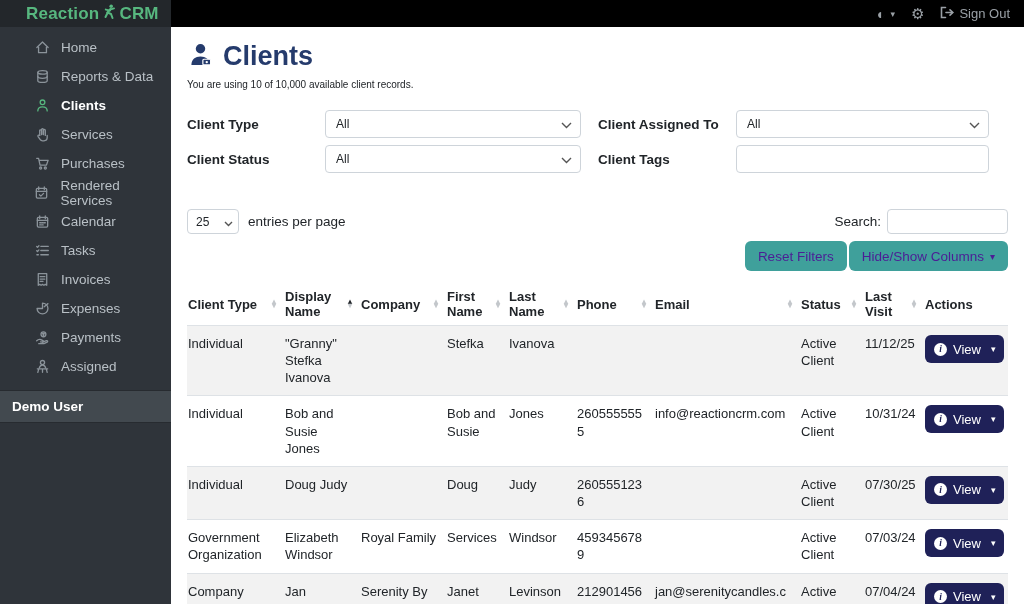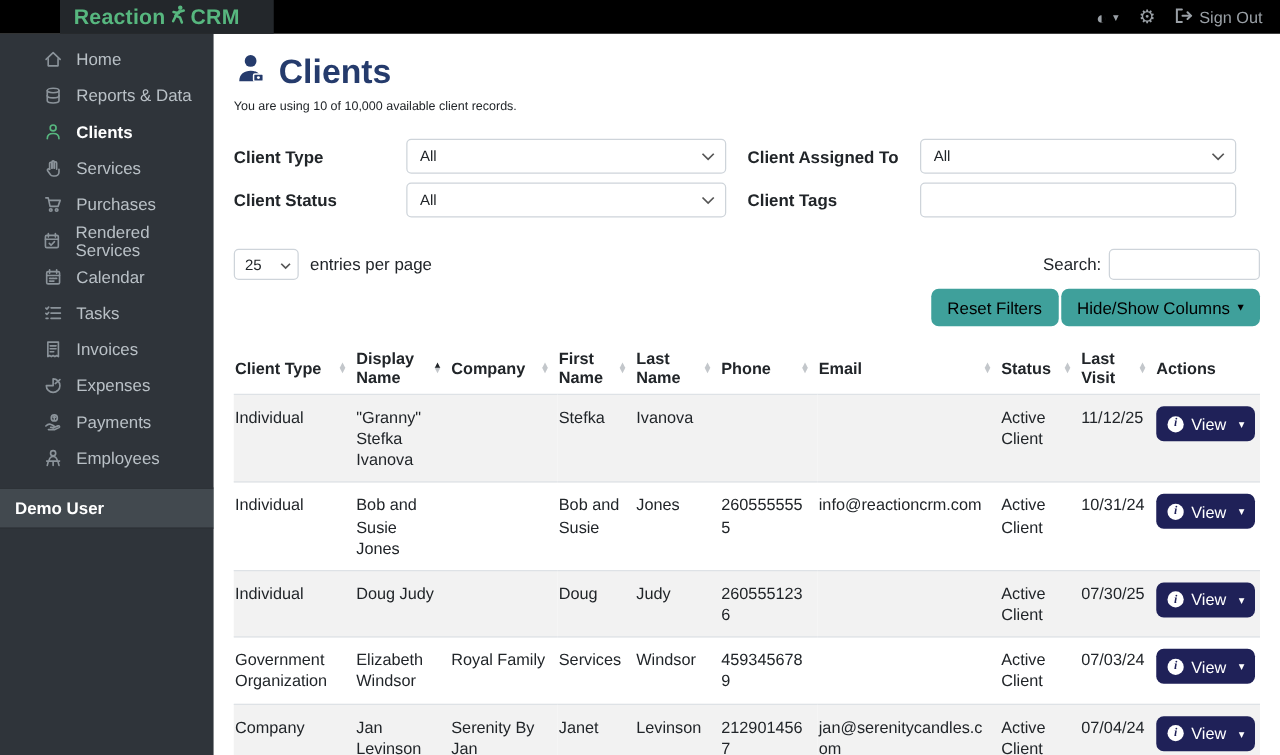--- a/index.html
+++ b/index.html
@@ -9,21 +9,21 @@
   :root {
     --green:#57b77f; --navy-heading:#253b6c; --navy-btn:#1f2158;
     --teal:#3fa09b; --sidebar-bg:#2f343a; --logo-bg:#23272b;
     --user-strip:#42494f; --stripe:#f2f2f2; --border:#dee2e6;
   }
 
   
   .topbar { position:absolute; top:0; left:0; width:1024px; height:27px;
             background:#000; display:flex; align-items:center; z-index:5; }
   .logo { width:171px; height:27px; background:var(--logo-bg); display:flex;
-          align-items:center; padding-left:11px; gap:1px;margin-left:48px; }
+          align-items:center; padding-left:26px; gap:1px; }
   .logo .word { color:var(--green); font-weight:bold; font-size:17px; letter-spacing:.2px; }
   .logo svg { margin:0 1px; }
   .topbar-right { margin-left:auto; display:flex; align-items:center; gap:16px;
                   padding-right:14px; color:#9aa0a6; font-size:13px; }
   .tb-item { display:flex; align-items:center; gap:5px; cursor:pointer; }
   .theme-glyph { font-size:14px; line-height:1; }
   .gear-glyph { font-size:15px; line-height:1; }
   .caret-sm { font-size:9px; }
 
   
@@ -53,33 +53,33 @@
              row-gap:7px; align-items:center; }
   .f-label { font-size:13.5px; font-weight:bold; color:#212529; }
   .ctrl-wrap { position:relative; }
   .ctrl { width:100%; height:28px; border:1px solid #ced4da; border-radius:4px;
           background:#fff; font-size:12px; color:#212529; padding:0 24px 0 10px;
           appearance:none; -webkit-appearance:none; font-family:"Liberation Sans",sans-serif; }
   .chev { position:absolute; right:9px; top:50%; transform:translateY(-50%);
           pointer-events:none; color:#555; }
 
   
-  .list-controls { margin-top:25px; display:flex; align-items:flex-start; }
+  .list-controls { margin-top:36px; display:flex; align-items:flex-start; }
   .entries { display:flex; align-items:center; gap:9px; }
   .entries .ctrl-wrap { width:52px; }
   .entries select { height:25px; padding:0 16px 0 8px; }
   .entries .chev { right:6px; }
   .entries-label, .search-label { font-size:13.5px; color:#212529; }
   .search { margin-left:auto; display:flex; align-items:center; gap:6px; }
   .search input { width:121px; height:25px; border:1px solid #ced4da; border-radius:4px;
                   padding:0 7px; font-size:13px; }
 
   
   .btn-row { margin-top:7px; display:flex; justify-content:flex-end; gap:2px; }
-  .teal-btn { background:var(--teal); border:none; color:#000000; font-size:13.5px;
+  .teal-btn { background:var(--teal); border:none; color:#4c1d95; font-size:13.5px;
               height:30px; padding:0 13px; border-radius:6px; cursor:pointer;
               display:flex; align-items:center; gap:6px;
               font-family:"Liberation Sans",sans-serif; }
   .teal-btn .caret-sm { font-size:10px; }
 
   
   table { margin-top:12px; width:821px; border-collapse:collapse; table-layout:fixed;
           font-size:13px; color:#212529; }
   th { text-align:left; font-weight:bold; padding:6px 8px 6px 1px; vertical-align:middle; }
   th .th-inner { display:flex; align-items:center; justify-content:space-between; gap:4px; }
@@ -252,21 +252,21 @@
         <span>Payments</span>
       </div>
       <div class="nav-item">
         <span class="ic">
           <svg width="15" height="15" viewBox="0 0 16 16" fill="none" stroke="currentColor" stroke-width="1.4" stroke-linecap="round" stroke-linejoin="round">
             <circle cx="8" cy="3.8" r="2.2"></circle>
             <path d="M4.5 9.8 c.6-2.2 1.9-3.2 3.5-3.2 s2.9 1 3.5 3.2"></path>
             <path d="M2.5 10.5 h11 M4 10.5 l-1 3.7 M12 10.5 l1 3.7 M8 10.5 v3.7"></path>
           </svg>
         </span>
-        <span>Employees</span>
+        <span>Assigned</span>
       </div>
     </div>
   <div class="user-strip">Demo User</div>
 </div>
 
 <div class="main">
 
   <div class="page-head">
     <span>
       <svg width="27" height="27" viewBox="0 0 16 16" fill="#253b6c">

